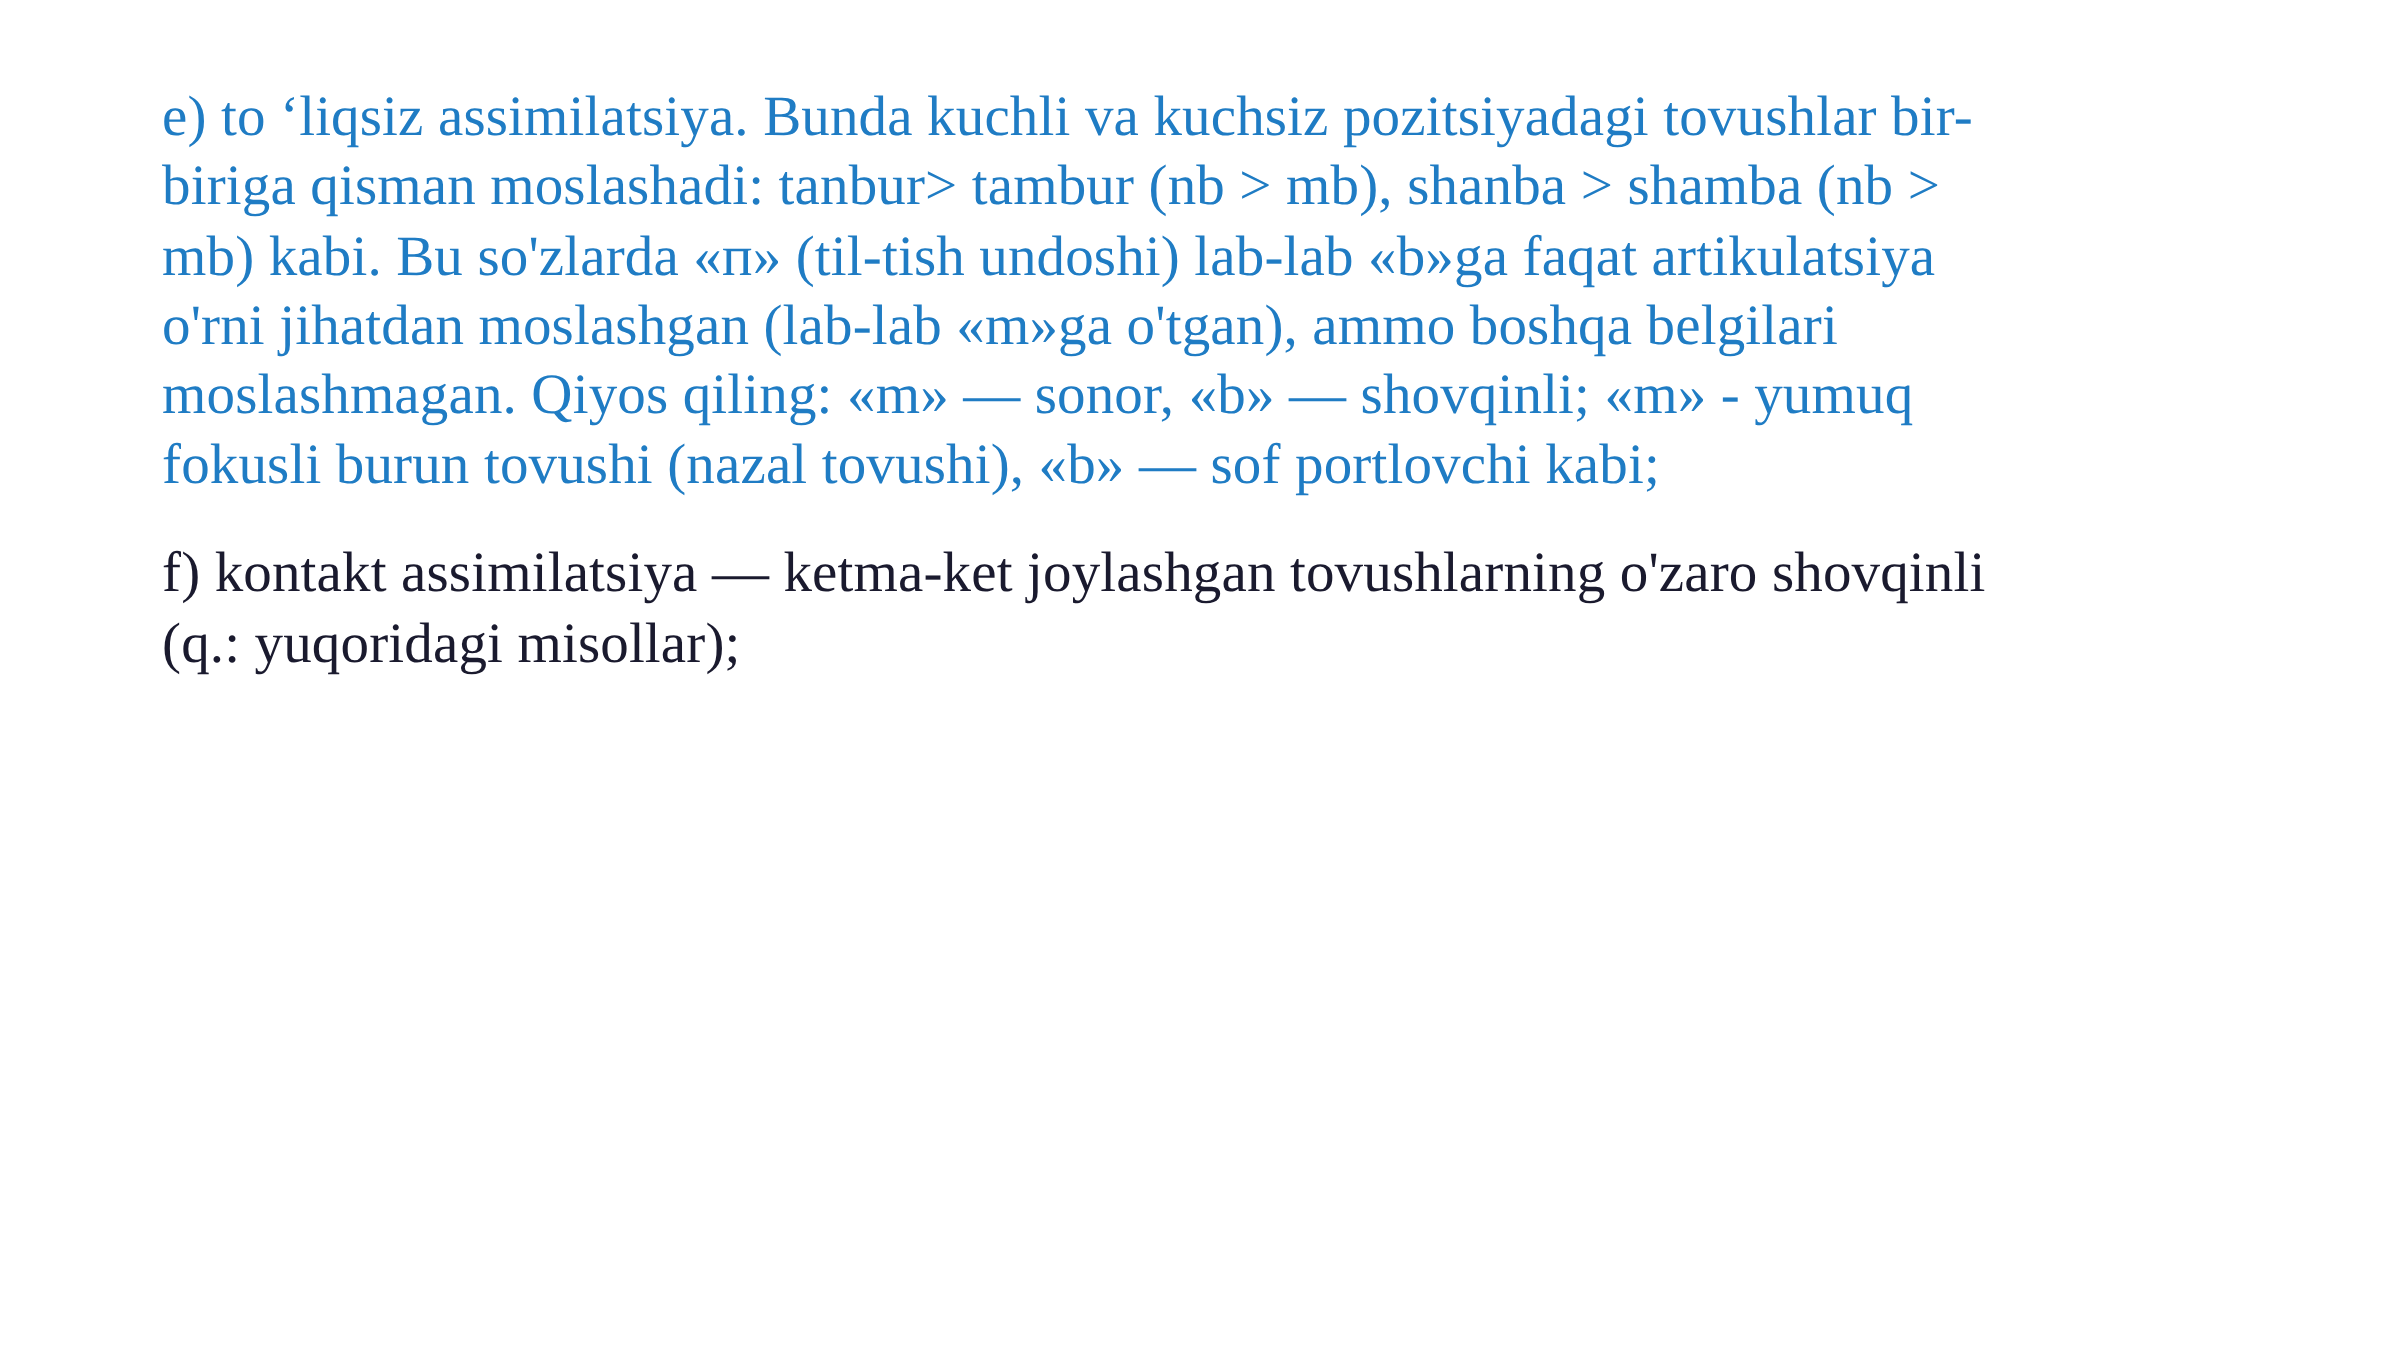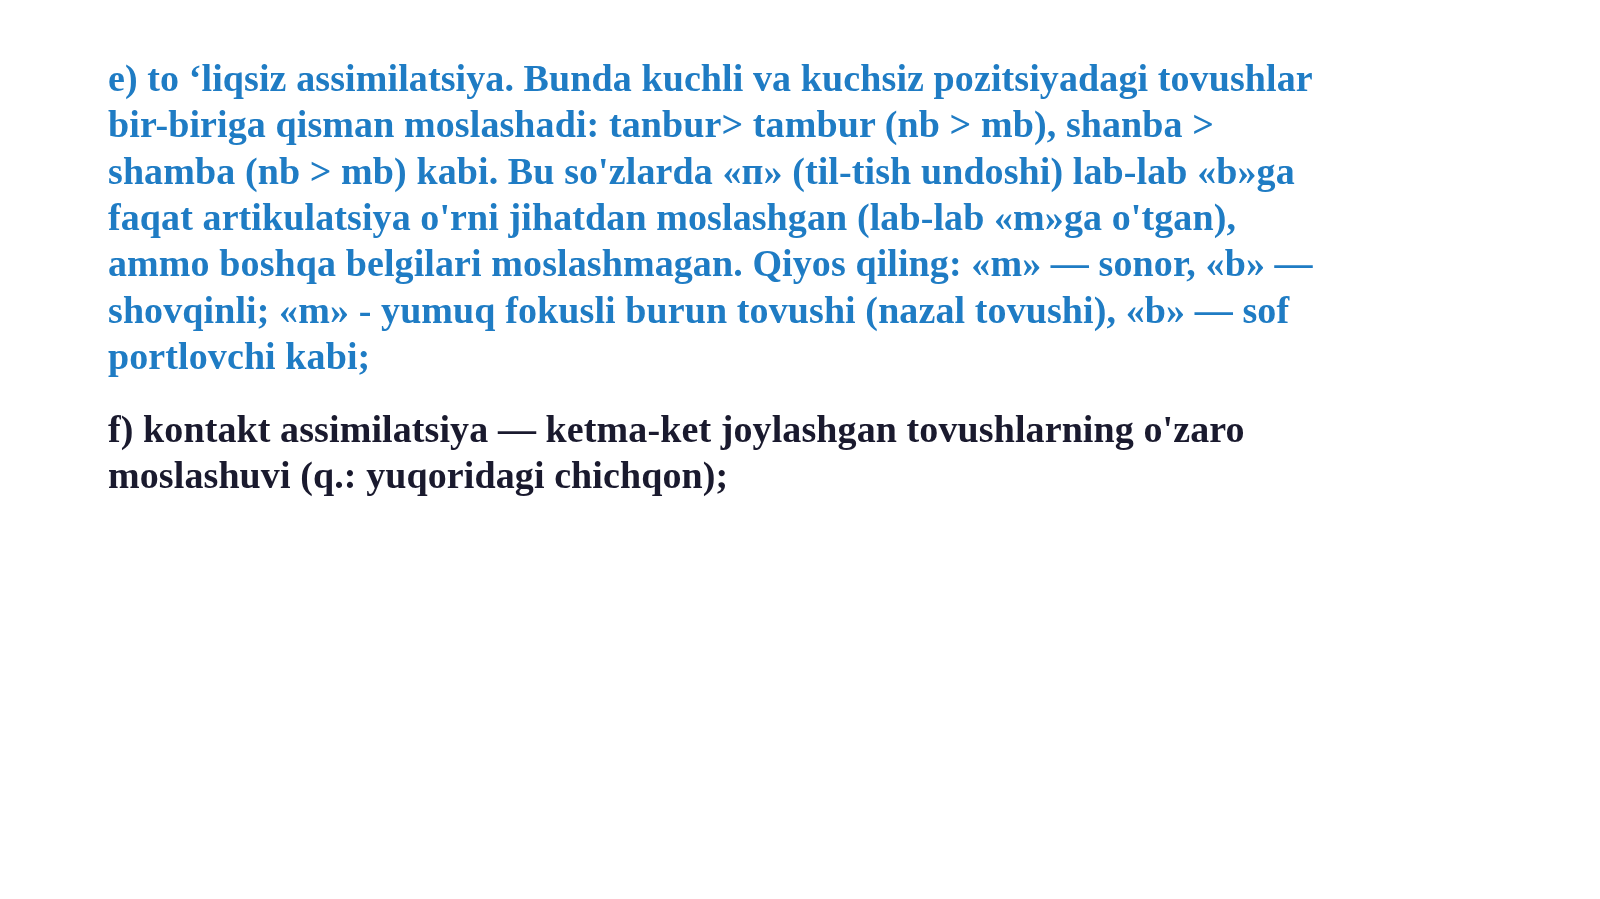--- a/index.html
+++ b/index.html
@@ -11,21 +11,20 @@
     height: 899px;
     background: #ffffff;
     font-family: "Liberation Serif", serif;
     overflow: hidden;
   }
   .slide {
     position: relative;
     width: 1600px;
     height: 899px;
     background: #ffffff;
-    font-weight: bold;
   }
   .content {
     position: absolute;
     left: 108px;
     top: 55px;
     width: 1220px;
   }
   .para {
     margin: 0 0 26px 0;
     font-size: 38px;
@@ -45,15 +44,15 @@
   .p-red {
     color: #c00020;
   }
 </style>
 </head>
 <body>
 
 <div class="slide">
   <div class="content">
     <p class="para p-blue">e) to ‘liqsiz assimilatsiya. Bunda kuchli va kuchsiz pozitsiyadagi tovushlar bir-biriga qisman moslashadi: tanbur&gt; tambur (nb &gt; mb), shanba &gt; shamba (nb &gt; mb) kabi. Bu so'zlarda «п» (til-tish undoshi) lab-lab «b»ga faqat artikulatsiya o'rni jihatdan moslashgan (lab-lab «m»ga o'tgan), ammo boshqa belgilari moslashmagan. Qiyos qiling: «m» — sonor, «b» — shovqinli; «m» - yumuq fokusli burun tovushi (nazal tovushi), «b» — sof portlovchi kabi;</p>
-    <p class="para p-dark">f) kontakt assimilatsiya — ketma-ket joylashgan tovushlarning o'zaro moslashuvi (q.: yuqoridagi chichqon);</p>
+    <p class="para p-dark">f) kontakt assimilatsiya — ketma-ket joylashgan tovushlarning o'zaro shovqinli (q.: yuqoridagi misollar);</p>
   </div>
 </div>
 
 </body></html>

